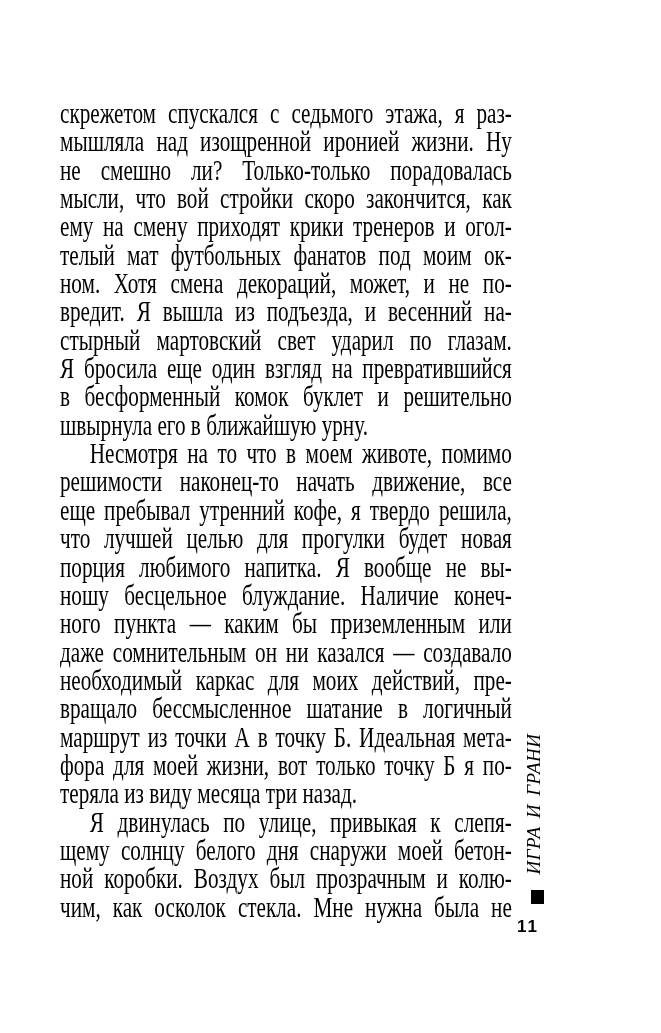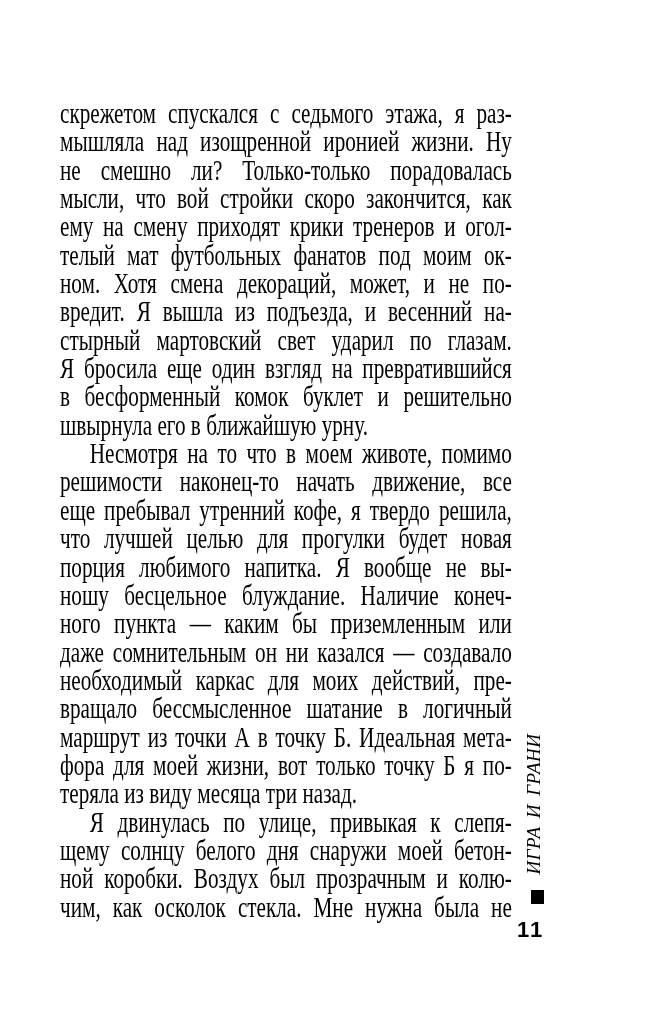--- a/index.html
+++ b/index.html
@@ -49,21 +49,21 @@
     position:absolute;
     left:531px;top:890px;
     width:13px;height:14px;
     background:#000;
   }
   .page-number{
     position:absolute;
     left:517px;top:917px;
     font-family:"Liberation Sans","DejaVu Sans",sans-serif;
     font-weight:bold;
-    font-size:22px;
+    font-size:17px;
     letter-spacing:2px;
     color:#000;
   }
 </style>
 </head>
 <body>
 
 <div class="page">
   <main class="text-col">
       <div>

